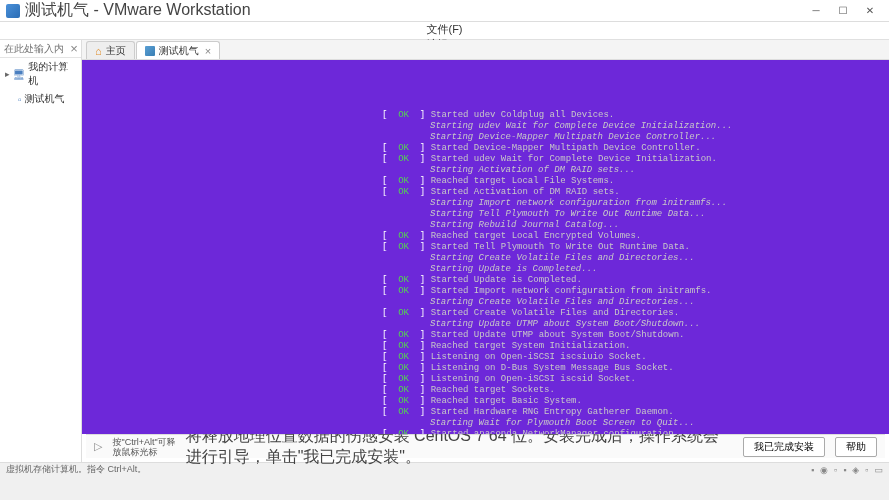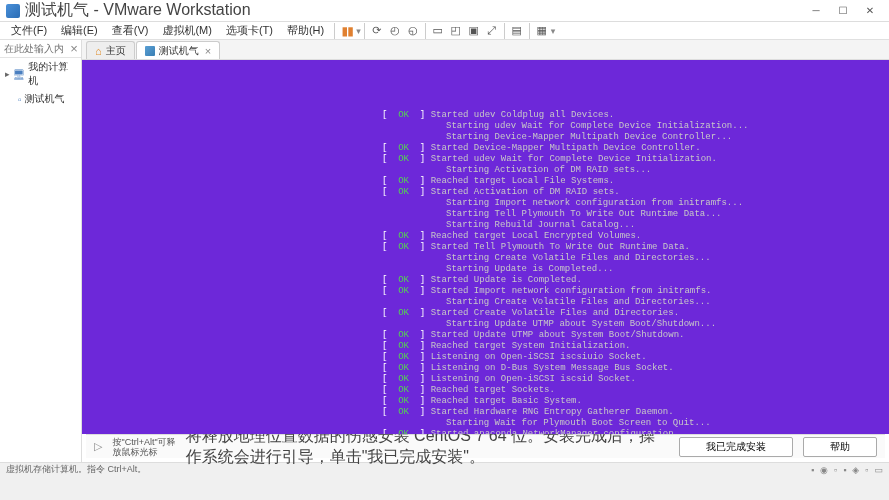--- a/index.html
+++ b/index.html
@@ -2,21 +2,21 @@
 <html><head>
 <meta charset="utf-8">
 <style>
 * { margin:0; padding:0; box-sizing:border-box; }
 body { font-family:"Microsoft YaHei","Segoe UI",Tahoma,sans-serif; font-size:11px; background:#f0f0f0; width:889px; height:500px; overflow:hidden; color:#333; }
 .titlebar { height:22px; background:#fff; border-bottom:1px solid #ddd; display:flex; align-items:center; padding:0 6px; }
 .titlebar-icon { width:14px; height:14px; background:linear-gradient(135deg,#4a90d9,#2a6db5); border-radius:2px; margin-right:5px; }
 .titlebar-text { flex:1; font-size:16px; color:#444; }
 .winctrls { display:flex; gap:1px; }
 .winctrl { width:26px; height:16px; display:flex; align-items:center; justify-content:center; font-size:10px; color:#555; cursor:pointer; }
-.menubar { height:18px; background:#fff; border-bottom:1px solid #e0e0e0; display:flex; align-items:center; padding:0 4px; font-size:11px; }
+.menubar { height:18px; background:#fff; border-bottom:1px solid #e0e0e0; display:flex; align-items:center; padding:0 4px; font-size:11px;flex-direction:column; }
 .menu-item { padding:0 7px; height:100%; display:flex; align-items:center; cursor:pointer; }
 .tb-btn { width:18px; height:18px; display:flex; align-items:center; justify-content:center; cursor:pointer; border-radius:2px; color:#555; }
 .tb-sep { width:1px; height:16px; background:#ccc; margin:0 3px; }
 .pause-icon { color:#e08030; font-size:12px; letter-spacing:-1px; }
 .main { display:flex; height:calc(500px - 22px - 18px - 24px - 14px); }
 .sidebar { width:82px; background:#fff; border-right:1px solid #ddd; display:flex; flex-direction:column; }
 .search-bar { display:flex; align-items:center; border-bottom:1px solid #e4e4e4; height:18px; }
 .search-bar input { flex:1; border:none; outline:none; font-size:10px; padding:0 4px; min-width:0; }
 .close-x { width:14px; height:14px; display:flex; align-items:center; justify-content:center; font-size:13px; color:#888; cursor:pointer; }
 .library-header { padding:2px 5px; font-size:10px; display:flex; align-items:center; gap:3px; }
@@ -29,26 +29,26 @@
 .tab.inactive { background:#eee; }
 .home-icon { color:#e09030; font-size:11px; }
 .vm-icon { width:10px; height:10px; background:linear-gradient(135deg,#5a9fd4,#3a7fb4); border-radius:1px; }
 .tab-x { color:#888; font-size:11px; margin-left:2px; }
 .console { flex:1; background:#6d28d9; overflow:hidden; font-family:"Courier New",monospace; font-size:9px; line-height:11px; padding:50px 0 0 0; color:#fff; position:relative; }
 .console-content { margin-left:300px; }
 .line { white-space:pre; }
 .br { color:#fff; }
 .ok { color:#55d055; }
 .msg { color:#c8c8c8; }
-.ind { margin-left:64px; }
+.ind { margin-left:48px;font-style:italic; }
 .bottom-bar { height:24px; background:#fafafa; border-top:1px solid #ddd; display:flex; align-items:center; padding:0 8px; gap:10px; margin:0 4px 4px 4px; }
 .hint-icon { color:#888; font-size:11px; }
 .hint-box { font-size:9px; color:#555; line-height:10px; }
 .hint-text { flex:1; font-size:16px; color:#444; }
-.btn { padding:2px 26px; background:#fff; border:1px solid #aaa; font-size:10px; cursor:pointer; border-radius:2px; }
+.btn { padding:2px 10px; background:#fff; border:1px solid #aaa; font-size:10px; cursor:pointer; border-radius:2px; }
 .statusbar { height:14px; background:#f0f0f0; border-top:1px solid #ddd; display:flex; align-items:center; padding:0 6px; font-size:9px; color:#666; }
 .status-icons { margin-left:auto; display:flex; gap:6px; color:#888; }
 </style>
 </head>
 <body>
 
 <div class="titlebar">
   <div class="titlebar-icon"></div>
   <div class="titlebar-text">测试机气 - VMware Workstation</div>
   <div class="winctrls">

